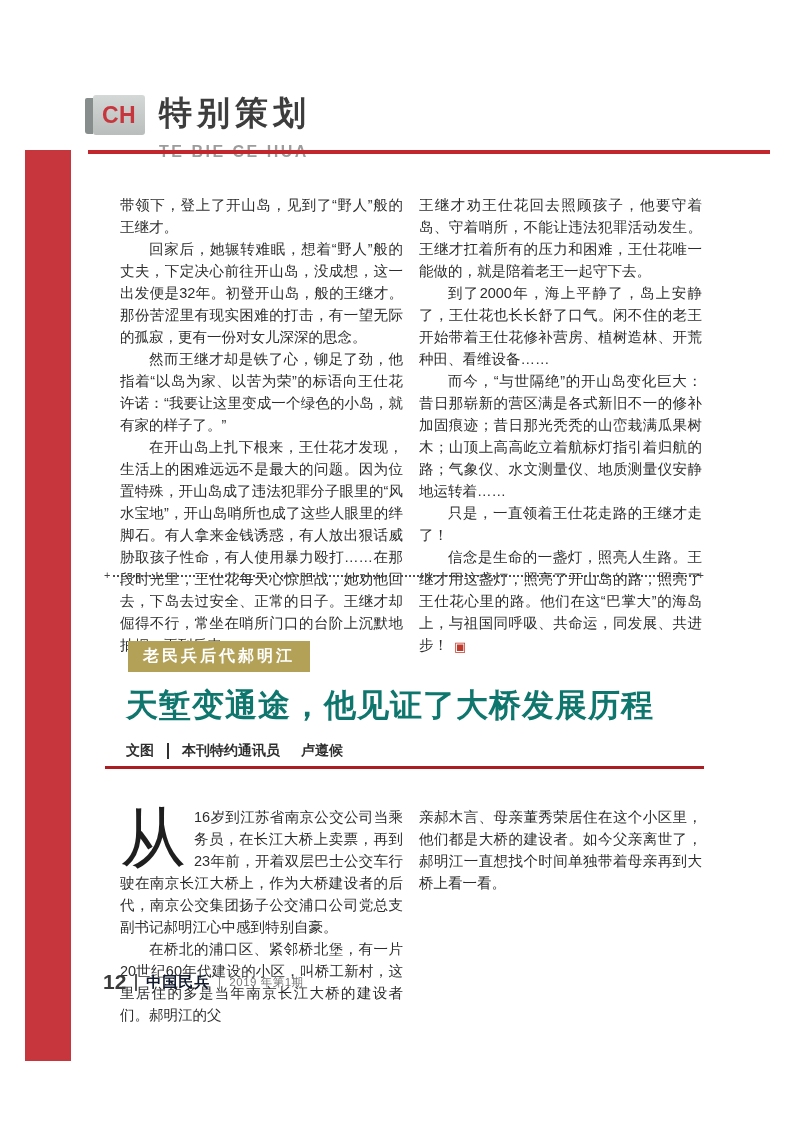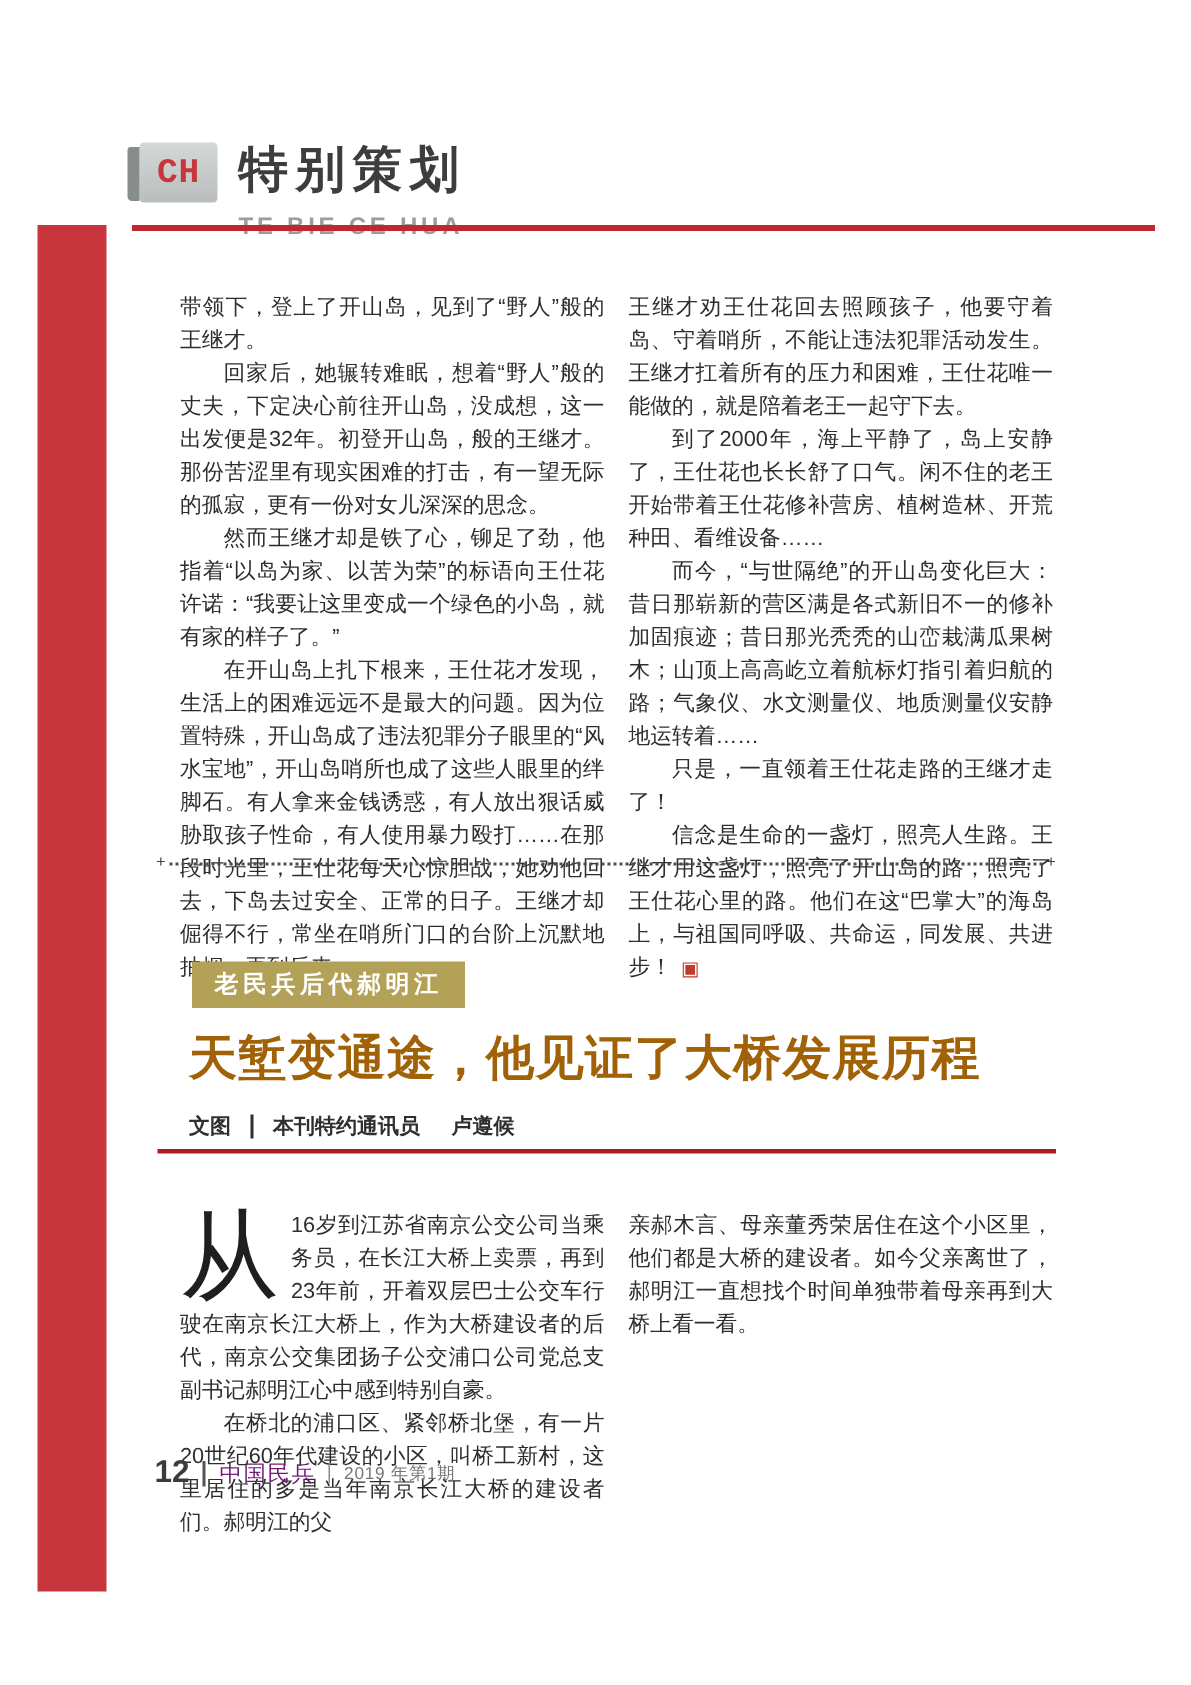--- a/index.html
+++ b/index.html
@@ -14,21 +14,21 @@
   .red-bar { position:absolute; left:25px; top:150px; width:46px; height:911px; background:#c8363d; }
 
   
   .header { position:absolute; left:85px; top:95px; display:flex; align-items:flex-start; gap:14px; }
   .logo { position:relative; width:52px; height:40px; background:linear-gradient(180deg,#d4d8d7,#b9bebd);
           border-radius:3px; display:flex; align-items:center; justify-content:center; margin-left:8px; }
   .logo::before { content:""; position:absolute; left:-8px; top:3px; width:8px; height:36px;
           background:#878d8c; border-radius:2px 0 0 3px; }
   .logo::after { content:""; position:absolute; right:-4px; top:-3px; width:18px; height:16px;
           background:#c9cdcc; border-radius:3px; z-index:-1; }
-  .logo-text { color:#c8363d; font-weight:bold; font-size:23px; letter-spacing:0.5px;font-family:Liberation Mono, monospace; }
+  .logo-text { color:#c8363d; font-weight:bold; font-size:23px; letter-spacing:0.5px; }
   .header-titles { padding-top:0; }
   .section-title { font-size:33px; font-weight:bold; color:#3d3d3d; letter-spacing:5px; line-height:1.1; }
   .section-subtitle { margin-top:12px; font-size:16px; font-weight:bold; color:#9c9c9c; letter-spacing:2.5px; }
   .header-rule { position:absolute; left:88px; top:150px; width:682px; height:4px; background:#c2272e; }
 
   
   .columns { display:flex; gap:16px; }
   .col { flex:1; font-size:14.5px; line-height:22px; text-align:justify; color:#2d2d2d; }
   .col p { margin:0; }
   .col p.indent { text-indent:2em; }
@@ -40,37 +40,37 @@
   .dotted-divider { position:absolute; left:104px; top:570px; width:600px;
     display:flex; align-items:center; gap:3px; color:#4a4a4a; }
   .dotted-divider .plus { font-size:11px; line-height:1; color:#444; }
   .dotted-divider .dots { flex:1; border-top:2px dotted #4e4e4e; height:0; }
 
   
   .badge { position:absolute; left:128px; top:641px; background:#b3a158; color:#ffffff;
     font-size:16px; font-weight:bold; letter-spacing:3px; padding:5px 15px; }
   .headline { position:absolute; left:126px; top:684px; width:640px;
     font-family:"Liberation Serif","DejaVu Serif",serif;
-    font-size:32px; font-weight:bold; color:#a16207; letter-spacing:1px; white-space:nowrap; }
+    font-size:32px; font-weight:bold; color:#0f766e; letter-spacing:1px; white-space:nowrap; }
   .byline { position:absolute; left:126px; top:742px; display:flex; align-items:center; gap:13px;
     font-size:14px; color:#2f2f2f; font-weight:bold; }
   .byline-sep { display:inline-block; width:0; height:16px; border-left:2px solid #2f2f2f; }
   .byline-name { margin-left:8px; }
   .byline-rule { position:absolute; left:105px; top:766px; width:599px; height:3px; background:#ac1d22; }
 
   
   .body2 { position:absolute; left:120px; top:806px; width:582px; }
   .dropcap { float:left; font-family:"Liberation Serif","DejaVu Serif",serif;
     font-size:66px; line-height:58px; padding:4px 8px 0 0; color:#1f1f1f; }
 
   
   .footer { position:absolute; left:103px; top:970px; display:flex; align-items:center; gap:9px; }
   .footer .page-num { font-size:21px; font-weight:bold; color:#3b3b3b; }
   .footer .fsep { display:inline-block; width:0; height:17px; border-left:2px solid #555; }
-  .footer .mag { font-size:15px; font-weight:normal; color:#701a75; letter-spacing:1px; }
+  .footer .mag { font-size:15px; font-weight:bold; color:#0f172a; letter-spacing:1px; }
   .footer .fsep2 { display:inline-block; width:0; height:13px; border-left:1px solid #8a8a8a; }
   .footer .issue { font-size:11.5px; color:#767676; letter-spacing:0.5px; }
 </style>
 </head>
 <body>
 
 <div class="page">
 
   <div class="red-bar"></div>
 

